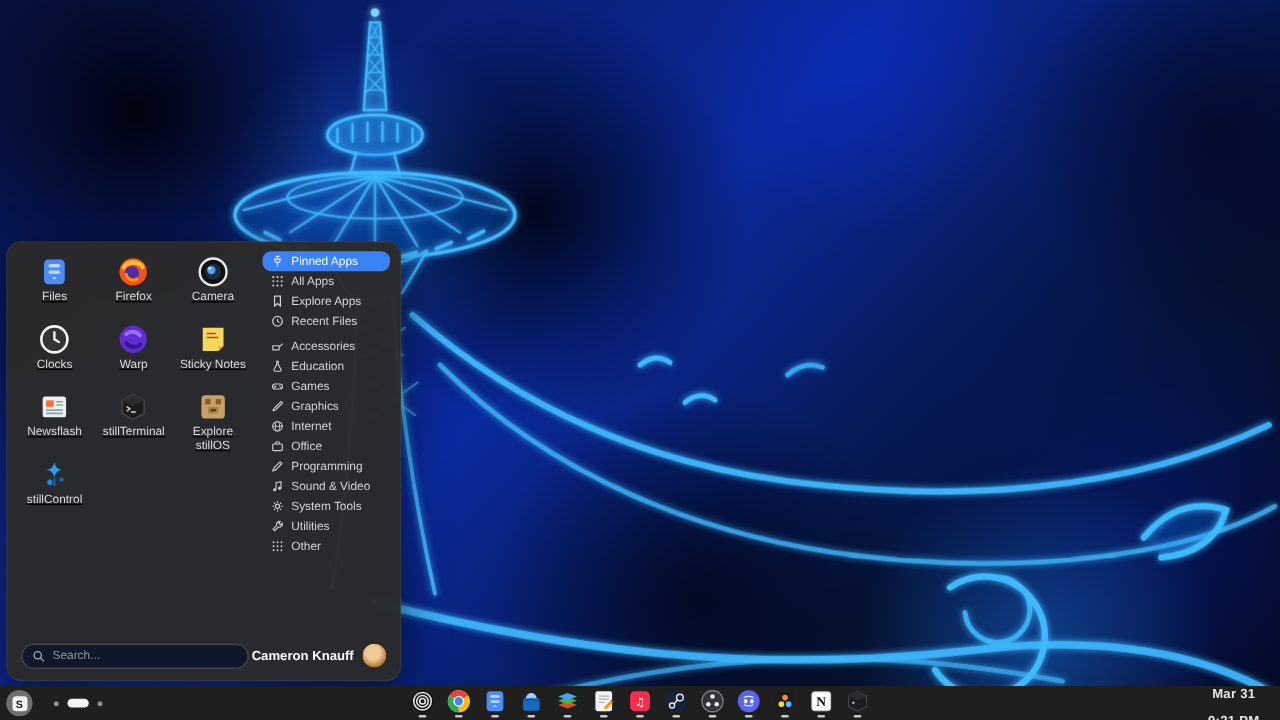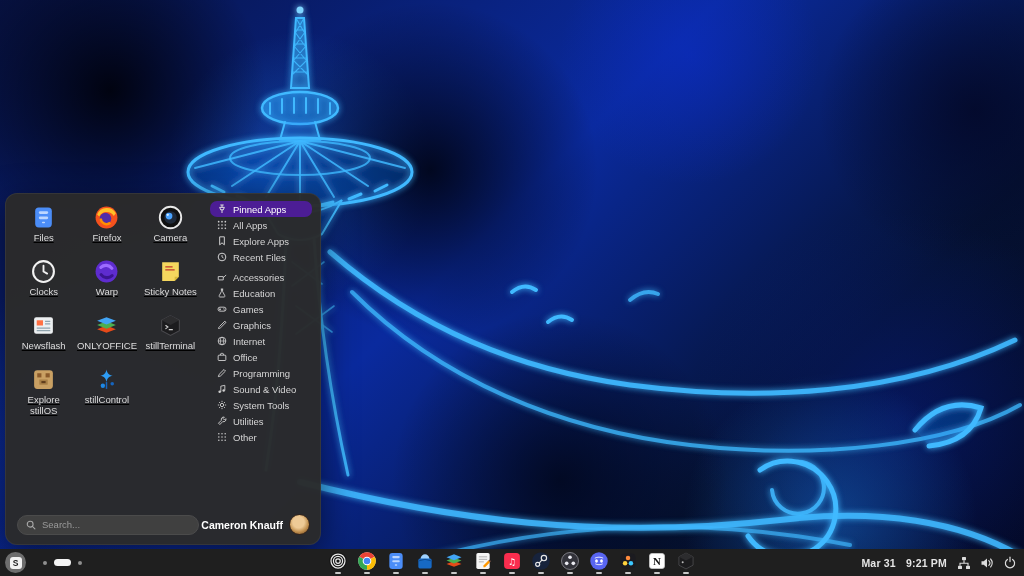--- a/index.html
+++ b/index.html
@@ -21,43 +21,43 @@
   .menu-panel{position:absolute;left:5px;top:193px;width:316px;height:352px;border-radius:12px;
     background:rgba(42,42,42,.97);box-shadow:0 10px 34px rgba(0,0,0,.55);border:1px solid rgba(255,255,255,.06);box-sizing:border-box;}
   .menu-body{display:flex;height:calc(100% - 38px);padding:5px 6px 0 6px;box-sizing:border-box;}
   .app-grid{width:190px;display:grid;grid-template-columns:repeat(3,1fr);grid-auto-rows:54px;padding-top:2px;}
   .app-cell{display:flex;flex-direction:column;align-items:center;padding-top:4px;gap:3px;border-radius:8px;cursor:default;text-decoration:underline;}
   .app-icon{width:25px;height:25px;flex:0 0 auto;}
   .app-icon svg{width:100%;height:100%;display:block;}
   .app-label{font-size:9.5px;color:#dcdcdc;text-align:center;line-height:1.12;max-width:60px;}
   .cat-list{flex:1;display:flex;flex-direction:column;padding:2px 2px 0 8px;}
   .cat-item{display:flex;align-items:center;gap:6px;height:16px;padding:0 7px;border-radius:7px;color:#d6d6d6;font-size:9.5px;flex:0 0 auto;}
-  .cat-item.selected{background:#4c1d95;color:#fff;align-items:center;}
+  .cat-item.selected{background:#3b82f6;color:#fff;align-items:center;}
   .cat-item.gap-top{margin-top:4px;}
   .cat-icon{width:10px;height:10px;display:flex;flex:0 0 auto;}
   .cat-icon svg{width:100%;height:100%;display:block;}
   .menu-footer{position:absolute;left:11px;right:10px;bottom:9px;display:flex;align-items:center;justify-content:space-between;}
-  .search-bar{width:182px;height:20px;border-radius:11px;background:#404040;border:1px solid #4b4b4b;display:flex;align-items:center;gap:6px;padding:0 8px;box-sizing:border-box;}
+  .search-bar{width:182px;height:20px;border-radius:11px;background:#0f172a;border:1px solid #4b4b4b;display:flex;align-items:center;gap:6px;padding:0 8px;box-sizing:border-box;}
   .search-ph{color:#9a9a9a;font-size:9.5px;}
   .user-chip{display:flex;align-items:center;gap:6px;color:#fff;font-size:10.5px;font-weight:700;}
   .avatar{width:19px;height:19px;border-radius:50%;border:1px solid #33241a;
     background:radial-gradient(circle at 45% 38%, #eeca96 0 36%, #c08f4e 62%, #6f4723 92%);}
   
   .taskbar{position:absolute;left:0;right:0;bottom:0;height:27px;background:#1f1f1f;display:flex;align-items:center;}
   .launcher{width:21px;height:21px;border-radius:50%;background:#6e6e6e;margin-left:5px;display:flex;align-items:center;justify-content:center;}
   .launcher-inner{width:12px;height:12px;border-radius:3px;background:#f3f3f3;color:#1c1c1c;font-size:8.5px;font-weight:700;display:flex;align-items:center;justify-content:center;}
   .workspaces{display:flex;align-items:center;gap:7px;margin-left:17px;}
   .ws-dot{width:4px;height:4px;border-radius:50%;background:#8f8f8f;}
   .ws-pill{width:17px;height:7px;border-radius:4px;background:#f5f5f5;}
   .task-icons{position:absolute;left:50%;transform:translateX(-50%);top:2px;display:flex;gap:9px;}
   .task-icon{width:20px;display:flex;flex-direction:column;align-items:center;}
   .ti-img{width:20px;height:20px;}
   .ti-img svg{width:100%;height:100%;display:block;}
   .ti-dash{width:6px;height:2px;border-radius:1px;background:#c9c9c9;margin-top:1px;}
-  .tray{position:absolute;right:7px;top:0;height:100%;display:flex;align-items:center;gap:10px;}
+  .tray{position:absolute;right:7px;top:0;height:100%;display:flex;align-items:center;gap:10px;flex-direction:column;}
   .tray-date,.tray-time{color:#e5e5e5;font-size:10.5px;font-weight:700;letter-spacing:.2px;}
   .tray-ic{width:14px;height:14px;display:flex;}
   .tray-ic svg{width:100%;height:100%;display:block;}
 </style>
 </head>
 <body>
 
 <div class="desktop">
 
   <svg class="wallpaper-svg" viewBox="0 0 1024 576">
@@ -168,30 +168,20 @@
                 <rect x="3" y="4" width="18" height="16" rx="2" fill="#eceff1"></rect>
                 <rect x="5.5" y="7" width="6" height="5" fill="#ff7043"></rect>
                 <path d="M13.5 8h5M13.5 10.5h5M5.5 14.5h13M5.5 17h13" stroke="#90a4ae" stroke-width="1.2" fill="none"></path>
               </svg>
             </div>
             <div class="app-label">Newsflash</div>
           </div>
           <div class="app-cell">
             <div class="app-icon">
               <svg viewBox="0 0 24 24">
-                <path d="M12 12L3 15.5l9 3.5 9-3.5z" fill="#e64a19"></path>
-                <path d="M12 8L3 11.5l9 3.5 9-3.5z" fill="#4caf50"></path>
-                <path d="M12 4L3 7.5l9 3.5 9-3.5z" fill="#42a5f5"></path>
-              </svg>
-            </div>
-            <div class="app-label">ONLYOFFICE</div>
-          </div>
-          <div class="app-cell">
-            <div class="app-icon">
-              <svg viewBox="0 0 24 24">
                 <polygon points="12,2.5 20.5,7 20.5,17 12,21.5 3.5,17 3.5,7" fill="#1c1c1e" stroke="#4a4a4e"></polygon>
                 <polygon points="12,2.5 20.5,7 12,11.5 3.5,7" fill="#2c2c2e"></polygon>
                 <path d="M7.5 15l2-1.5-2-1.5M10.8 16h3" stroke="#cfcfcf" stroke-width="1.1" fill="none" stroke-linecap="round"></path>
               </svg>
             </div>
             <div class="app-label">stillTerminal</div>
           </div>
           <div class="app-cell">
             <div class="app-icon">
               <svg viewBox="0 0 24 24">

